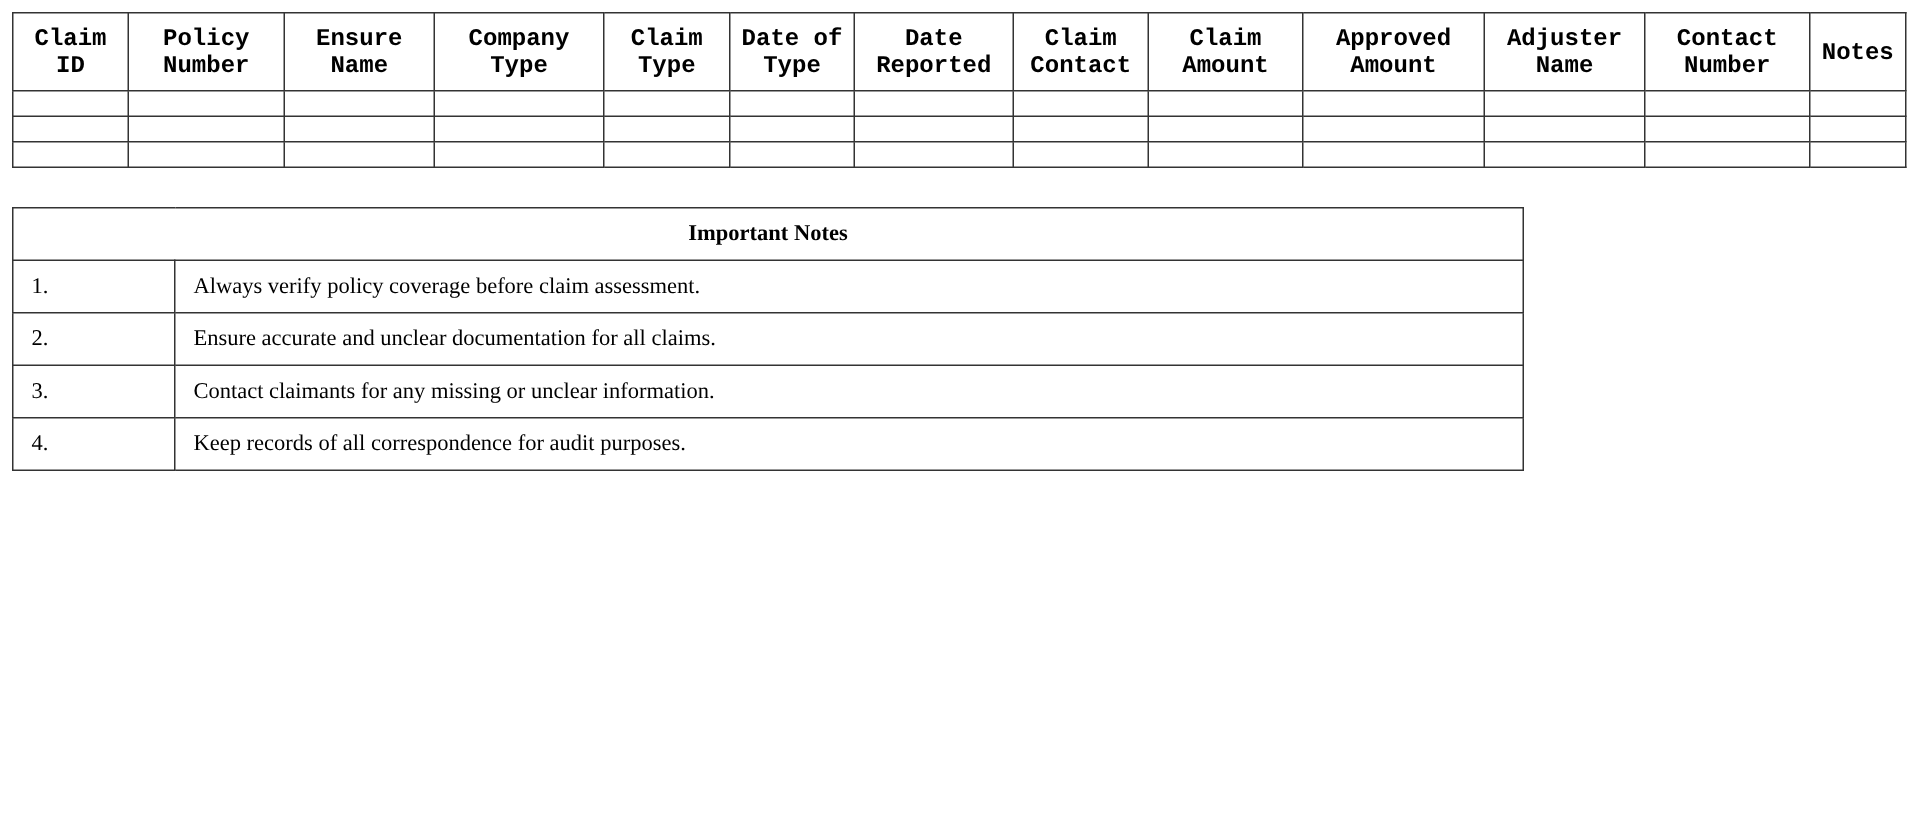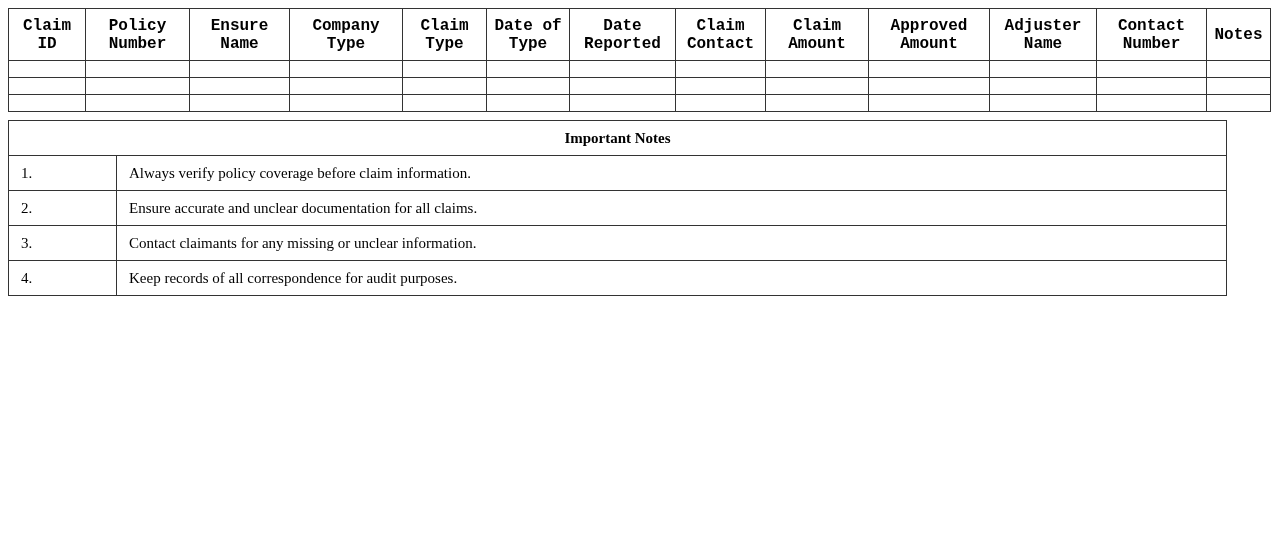--- a/index.html
+++ b/index.html
@@ -12,21 +12,21 @@
     #claims-table { top: 8px; width: 1262px; table-layout: fixed; font-family: Liberation Mono, monospace; }
     #claims-table th, #claims-table td {
       border: 1px solid #333;
       padding: 0;
     }
     #claims-table th {
       font-weight: bold; font-size: 16px; line-height: 18px;
       text-align: center; vertical-align: middle; height: 51px;
     }
     #claims-table td { height: 16px; }
-    #notes-table { top: 120px; width: 1219px; table-layout: fixed; }
+    #notes-table { top: 138px; width: 1008px; table-layout: fixed; }
     #notes-table th, #notes-table td { border: 1px solid #333; }
     #notes-table th {
       font-weight: bold; font-size: 15px; height: 34px; text-align: center; padding: 0;
     }
     #notes-table td {
       font-size: 15px; height: 34px; padding: 0 12px; vertical-align: middle;
     }
   </style>
 </head>
 <body>
@@ -119,21 +119,21 @@
       <col>
     </colgroup>
   <thead>
     <tr>
       <th colspan="2">Important Notes</th>
     </tr>
   </thead>
   <tbody>
     <tr>
       <td>1.</td>
-      <td>Always verify policy coverage before claim information.</td>
+      <td>Always verify policy coverage before claim assessment.</td>
     </tr>
     <tr>
       <td>2.</td>
       <td>Ensure accurate and unclear documentation for all claims.</td>
     </tr>
     <tr>
       <td>3.</td>
       <td>Contact claimants for any missing or unclear information.</td>
     </tr>
     <tr>

